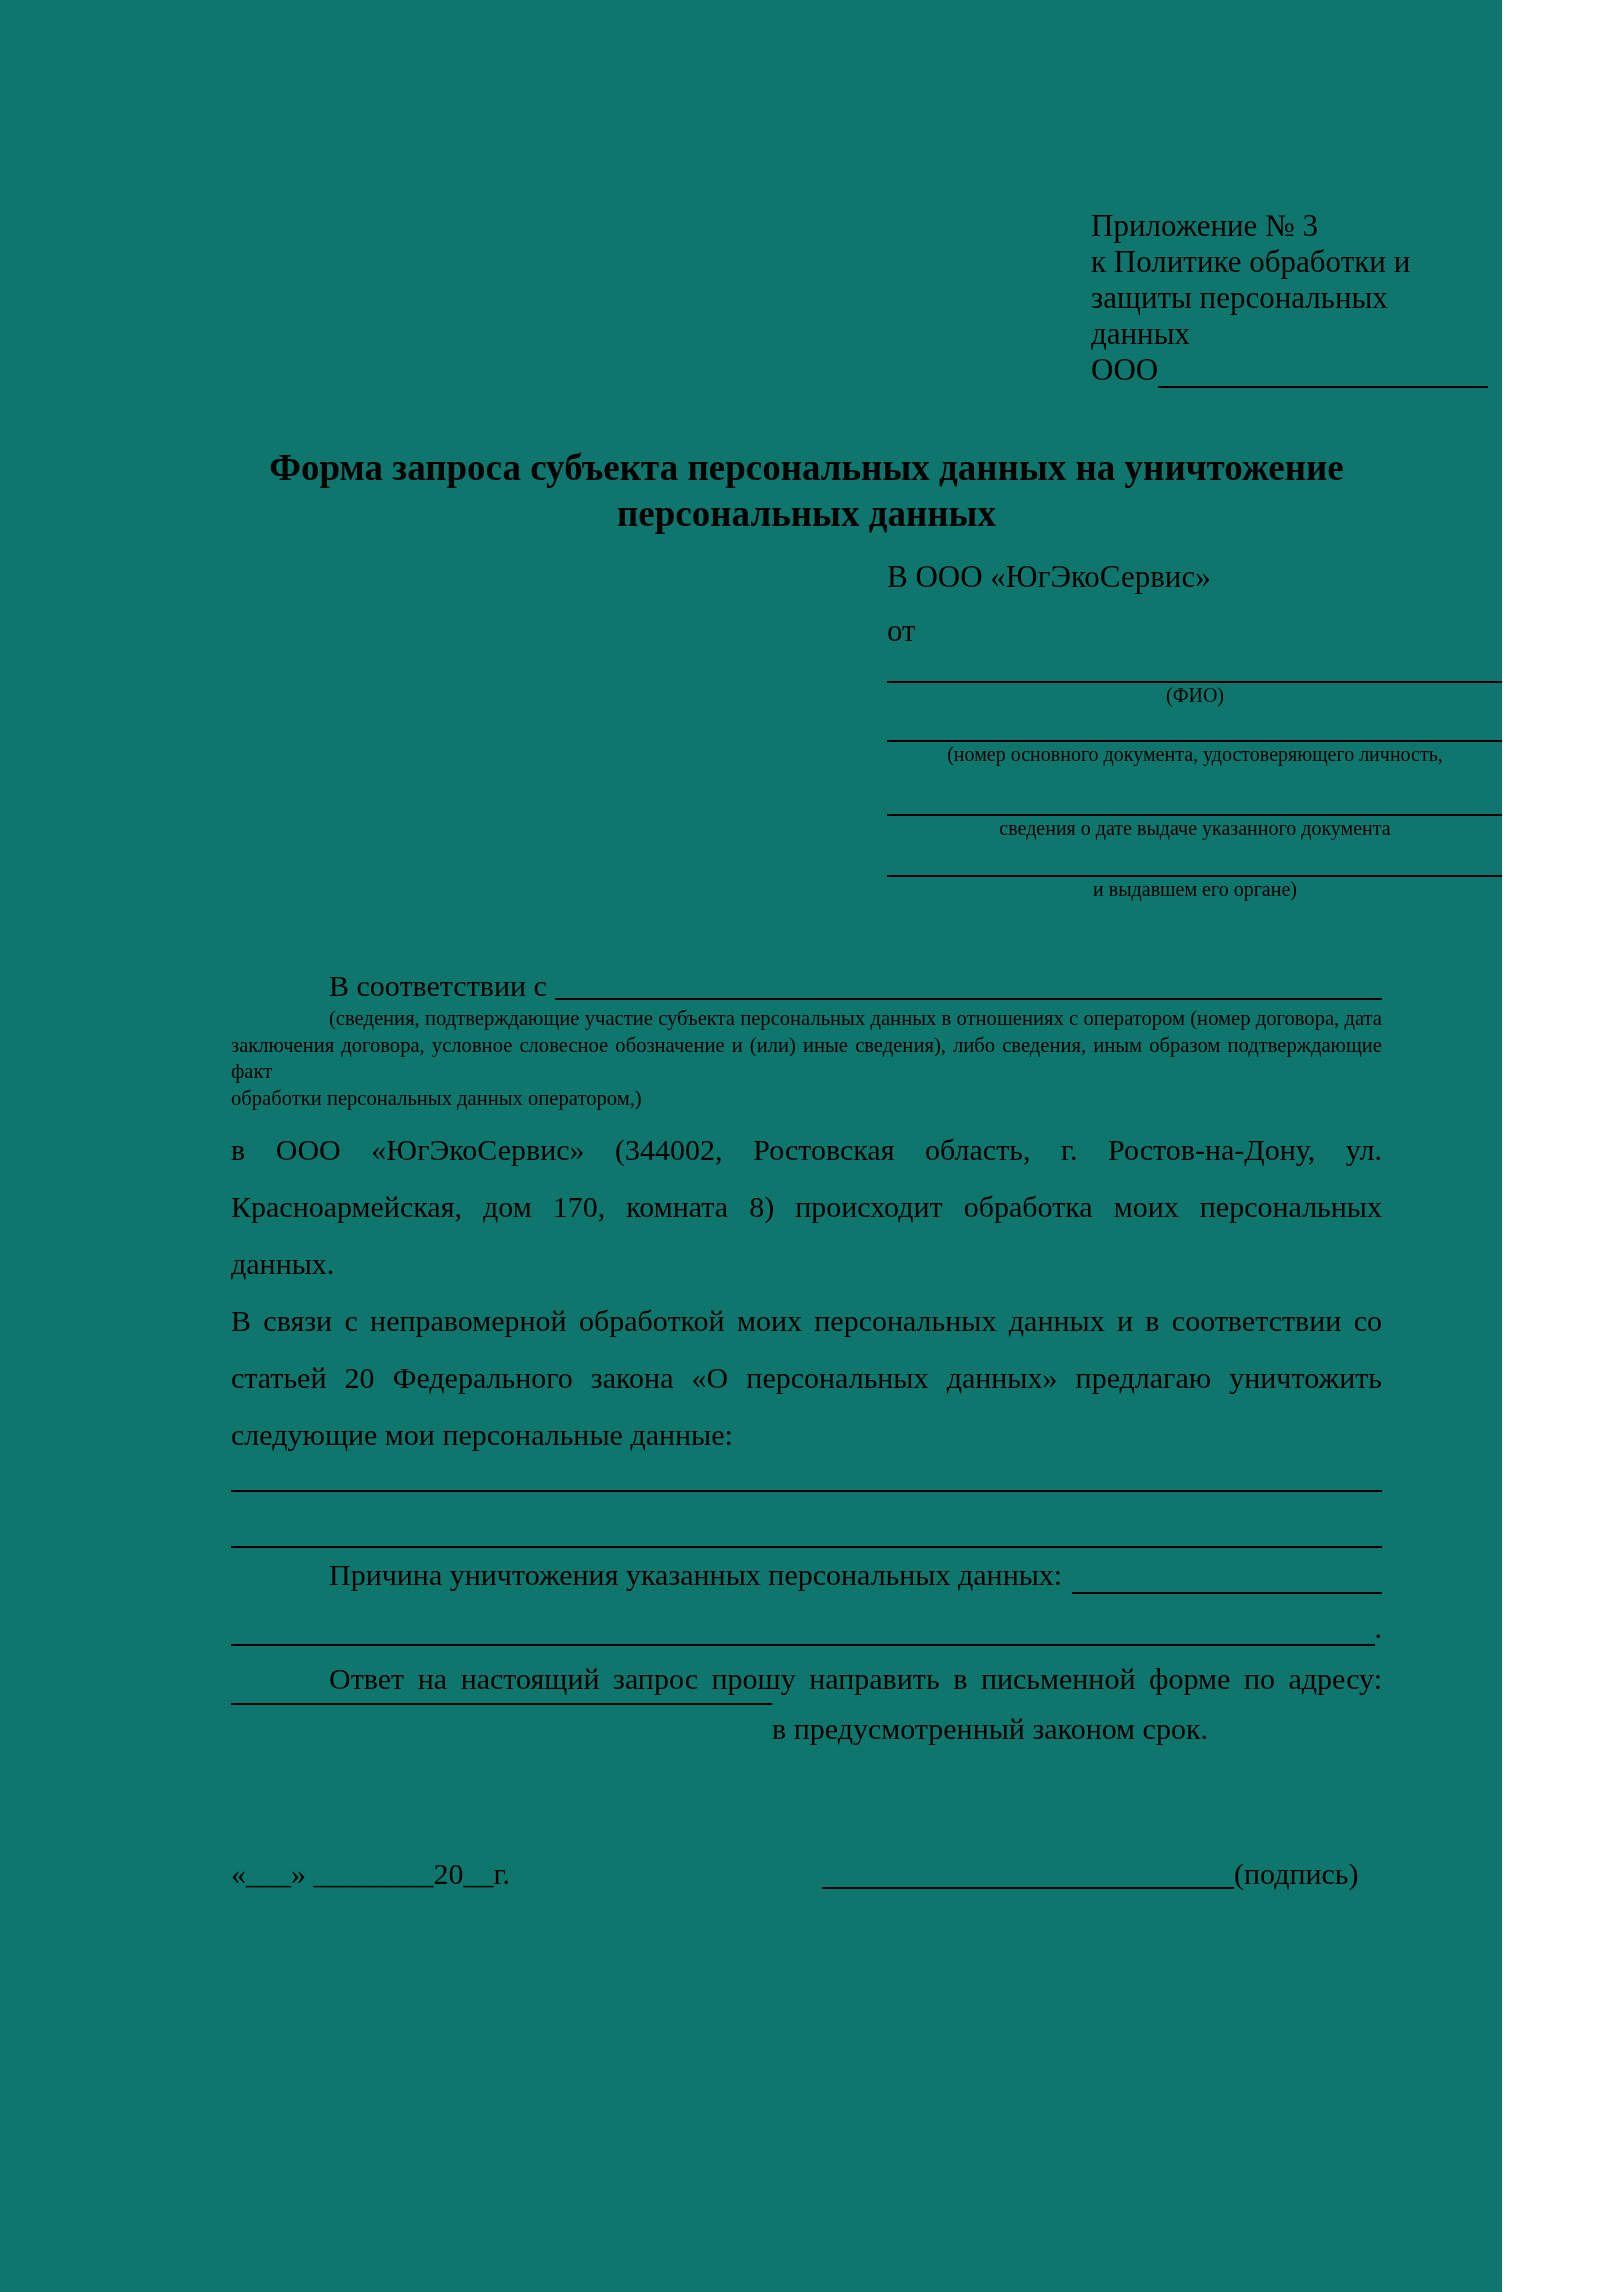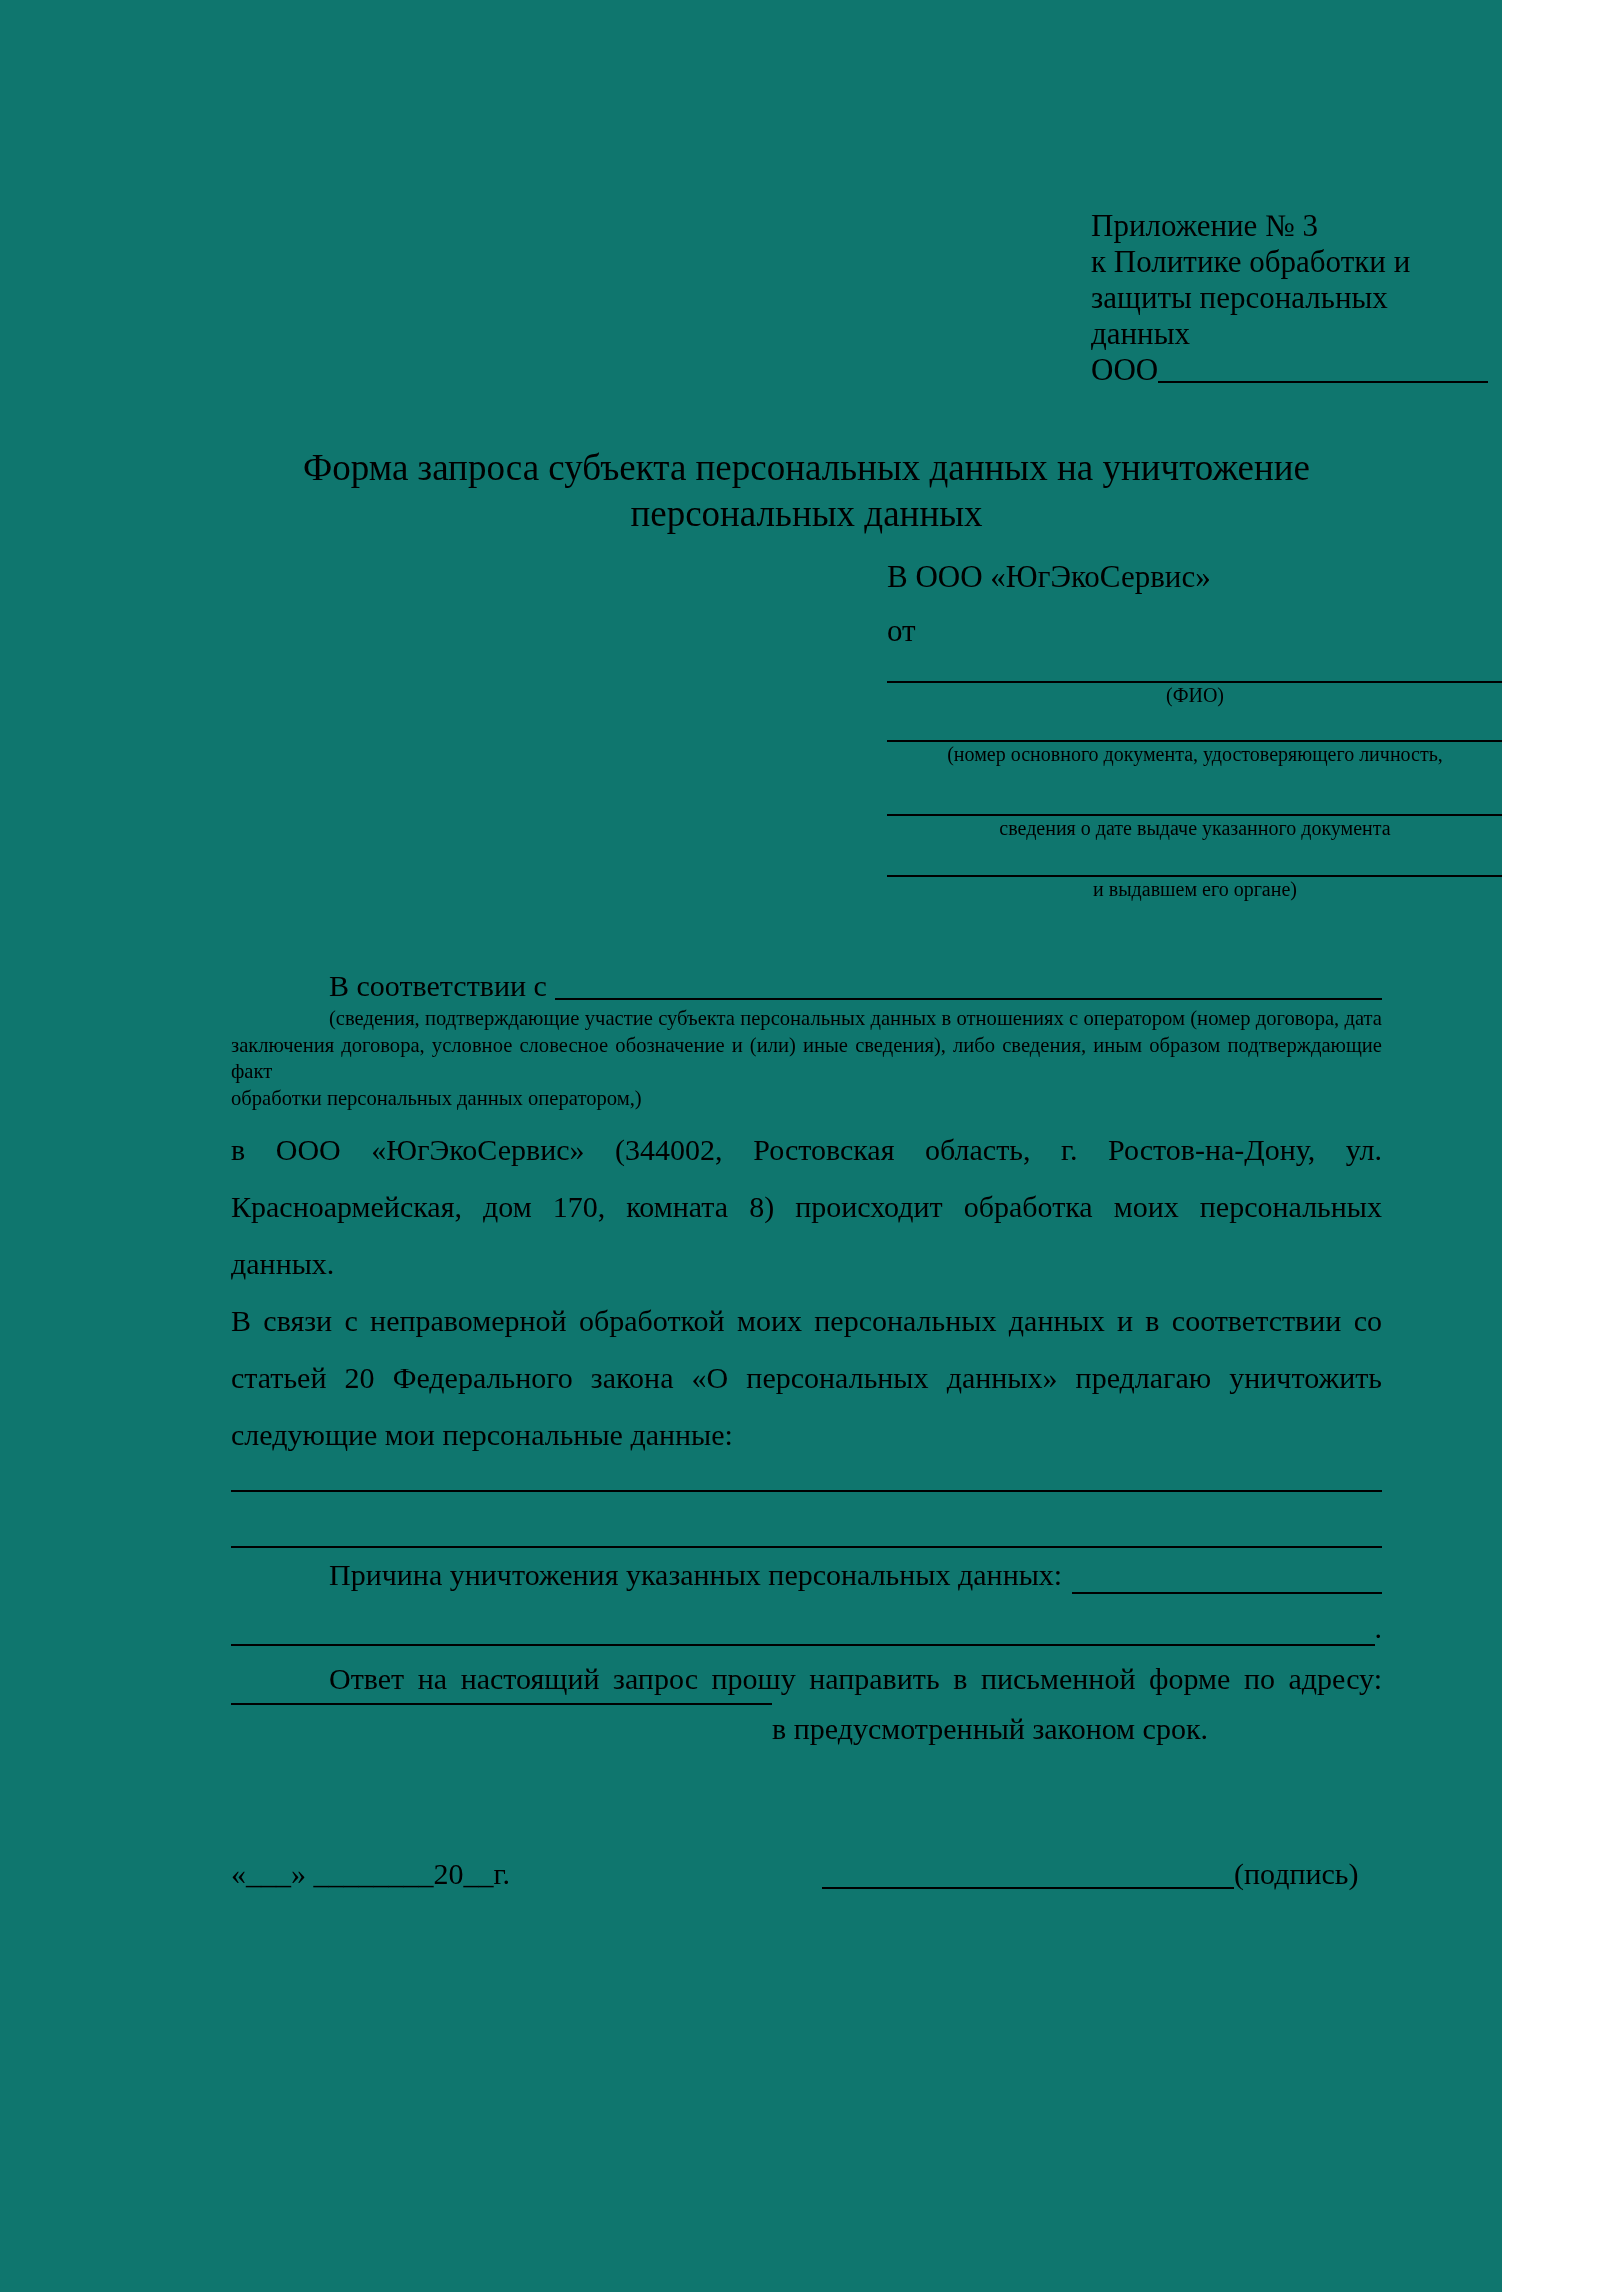--- a/index.html
+++ b/index.html
@@ -10,27 +10,27 @@
     font-family:"Liberation Serif", serif;
     overflow:hidden;
   }
   
   .header-block{
     padding-top:208px;
     margin-left:1091px;
     width:397px;
     font-size:31px;line-height:36px;
   }
-  .header-ooo-row{display:flex;align-items:flex-start;}
+  .header-ooo-row{display:flex;align-items:flex-end;}
   .fill-line{flex:1;border-bottom:2.9px solid #000;}
   .header-ooo-row .fill-line{height:29px;}
   
   .doc-title{
     margin:57px 120px 0 231px;
-    font-size:37px;line-height:46px;font-weight:normal;
+    font-size:37px;line-height:46px;font-weight:bold;
     text-align:center;
   }
   
   .addressee{margin-left:887px;width:616px;font-size:31px;}
   .addr-to{margin-top:19.6px;line-height:39px;}
   .addr-from{margin-top:15.7px;line-height:39px;}
   .sig-line{border-bottom:2.9px solid #000;height:0;}
   .sl1{margin-top:31px;}
   .sl2{margin-top:32px;}
   .sl3{margin-top:48px;}

